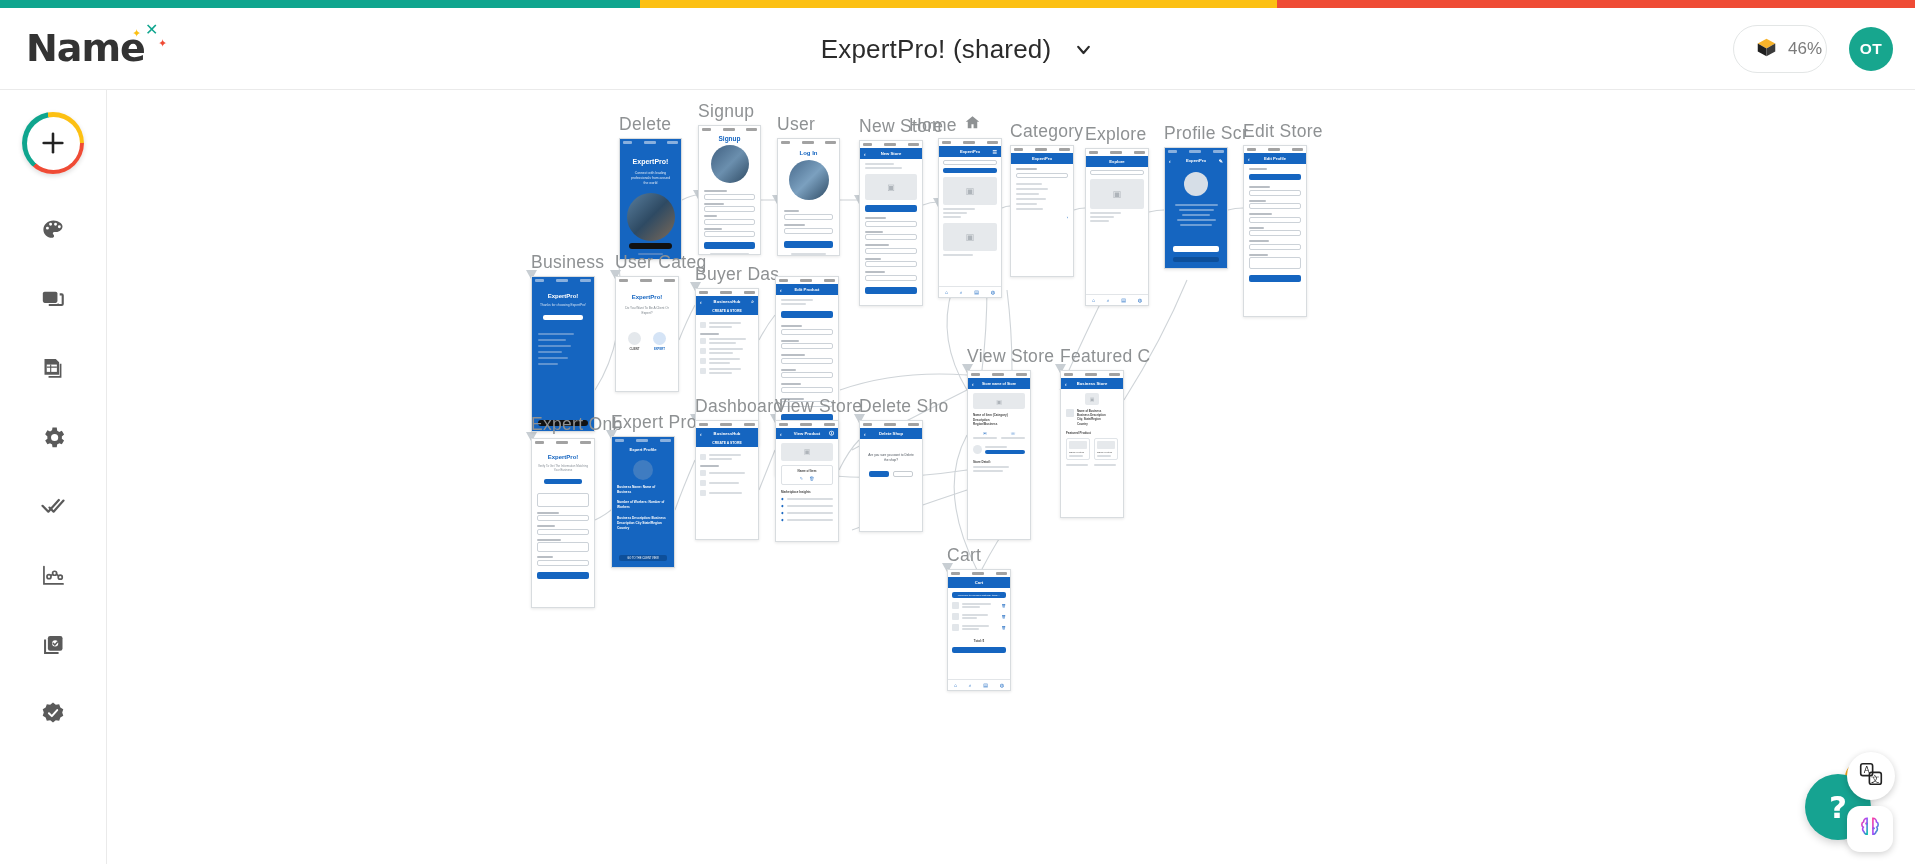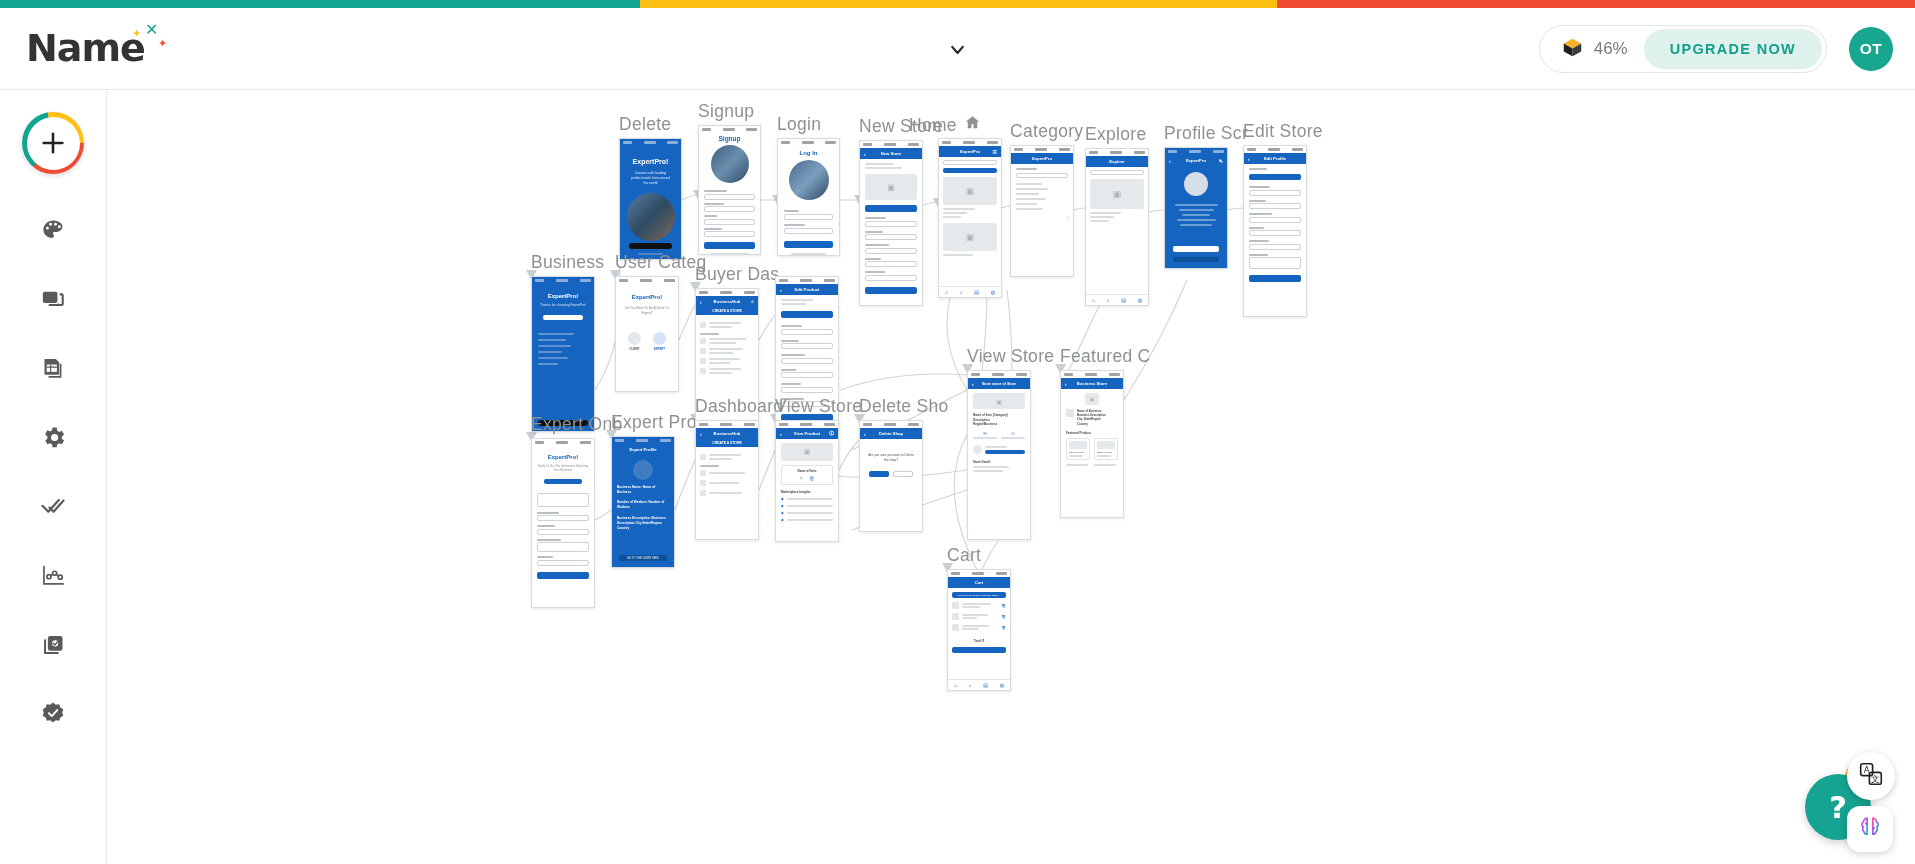--- a/index.html
+++ b/index.html
@@ -174,41 +174,41 @@
   <div id="logo-wrap">
     <div style="position:relative;">
       <span id="logo-word">Name</span>
       <span class="spark s1">✦</span>
       <span class="spark s2">✕</span>
       <span class="spark s3">✦</span>
     </div>
   </div>
 
   <div id="title-block">
+    <span id="app-title">ExpertPro! (shared)</span>
     <span id="title-caret">
       <svg width="21" height="21" viewBox="0 0 24 24" fill="none" stroke="#2b2b2b" stroke-width="2.6" stroke-linecap="round" stroke-linejoin="round">
           <polyline points="6 9 12 16 18 9"></polyline>
         </svg>
     </span>
   </div>
 
   <div id="right-cluster">
 
     <div id="usage-pill">
       <div id="usage-left">
         <span>
           <svg width="21" height="21" viewBox="0 0 24 24">
             <polygon points="12,2 22,7.5 12,13 2,7.5" fill="#F7B32B"></polygon>
             <polygon points="2,7.5 12,13 12,22 2,16.5" fill="#1f1f1f"></polygon>
             <polygon points="22,7.5 12,13 12,22 22,16.5" fill="#3a3a3a"></polygon>
           </svg>
         </span>
         <span id="usage-pct">46%</span>
       </div>
-      <button id="upgrade-btn">UPGRADE NOW</button>
     </div>
 
 
     <div id="avatar">OT</div>
   </div>
 </div>
 
 <div id="body-row">
 
   <div id="sidebar">
@@ -388,21 +388,21 @@
         <div class="ph-label" style="width:26%;margin:3px 0 1.5px;"></div>
           <div class="ph-input"></div>
         <div class="ph-label" style="width:36%;margin:3px 0 1.5px;"></div>
           <div class="ph-input"></div>
         <div class="ph-btn" style="margin-top:5px;"></div>
         <div class="ph-line" style="width:76%;margin:4px auto 0;"></div>
       </div>
     </div>
 
     <div class="screen-label" style="left:670px; top:24px;">
-      <span>Login</span>
+      <span>User</span>
     </div>
     <div class="phone" style="left:670px; top:48px; width:63px; height:118px;">
       <div class="statusbar">
           <span class="sb-dot"></span>
           <span class="sb-mid"></span>
           <span class="sb-right"></span>
         </div>
       <div style="text-align:center;color:#1565C0;font-size:6px;font-weight:700;margin-top:4px;">Log In</div>
       <div style="margin:4px auto 0;width:40px;height:40px;border-radius:50%;background:linear-gradient(135deg,#47698b,#7ba0bf,#2e4a63);"></div>
       <div style="padding:6px 6px 0;">

